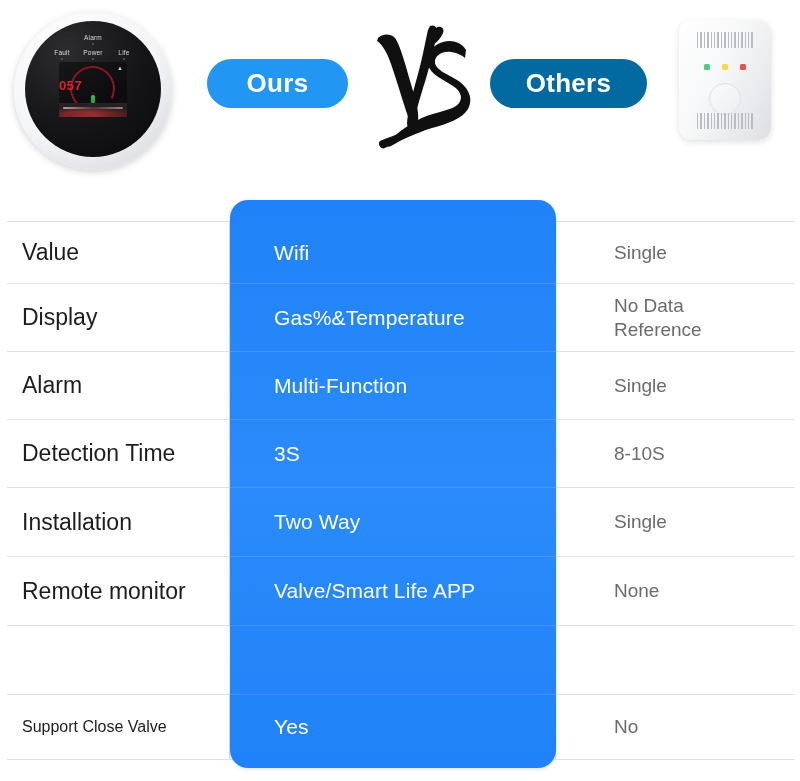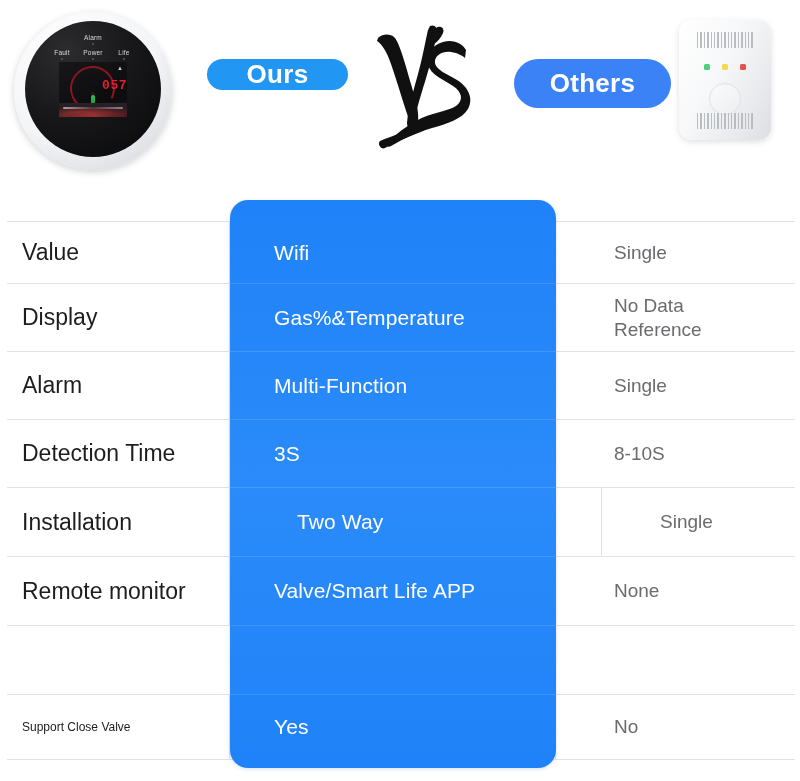--- a/index.html
+++ b/index.html
@@ -75,26 +75,26 @@
     width: 45px; height: 45px;
     border-radius: 50%;
     border: 2.2px solid #8c1620;
     border-bottom-color: transparent;
     transform: rotate(-18deg);
   }
   .scr-value {
     position: absolute;
     left: 0; top: 16px;
     width: 68px;
-    text-align: right;
+    text-align: left;
     color: #e2202c;
     font-size: 13px;
     font-weight: 700;
     letter-spacing: .5px;
-    font-family: Liberation Mono, monospace;
+    font-family: Liberation Sans, sans-serif;
   }
   .scr-unit {
     position: absolute;
     left: 0; top: 29px;
     width: 68px;
     text-align: center;
     color: #9b1b22;
     font-size: 4px;
   }
   .scr-temp {
@@ -177,27 +177,27 @@
     align-items: center;
     justify-content: center;
     border-radius: 999px;
     color: #ffffff;
     font-size: 26px;
     font-weight: 700;
     letter-spacing: .3px;
   }
   #pill-ours {
     left: 207px; top: 59px;
-    width: 141px; height: 31px;
+    width: 141px; height: 49px;
     background: #2196f3;
   }
   #pill-others {
-    left: 514px; top: 59px;
+    left: 490px; top: 59px;
     width: 157px; height: 49px;
-    background: #3b82f6;
+    background: #0369a1;
   }
 
   
   #vs-mark {
     position: absolute;
     left: 374px; top: 24px;
     width: 100px; height: 125px;
   }
 
   
@@ -222,21 +222,21 @@
     flex: 0 0 223px;
     padding-left: 15px;
     padding-right: 6px;
     color: #1d1d1f;
     font-size: 23px;
     border-right: 1px solid #e2e2e2;
     height: 100%;
     display: flex;
     align-items: center;
   }
-  .cell-feature.small { font-size: 12px; }
+  .cell-feature.small { font-size: 16px; }
 
   .cell-ours {
     flex: 0 0 326px;
     width: 326px;
     padding-left: 44px;
     color: #ffffff;
     font-size: 21px;
     font-weight: 400;
     letter-spacing: .1px;
     z-index: 3;
@@ -380,21 +380,21 @@
       <div class="cell-ours">Multi-Function</div>
       <div class="cell-others">Single</div>
     </div>
 
     <div class="trow" style="height:68px;">
       <div class="cell-feature">Detection Time</div>
       <div class="cell-ours">3S</div>
       <div class="cell-others">8-10S</div>
     </div>
 
-    <div class="trow" style="height:69px;gap:23px;">
+    <div class="trow" style="height:69px;">
       <div class="cell-feature">Installation</div>
       <div class="cell-ours">Two Way</div>
       <div class="cell-others">Single</div>
     </div>
 
     <div class="trow" style="height:69px;">
       <div class="cell-feature">Remote monitor</div>
       <div class="cell-ours">Valve/Smart Life APP</div>
       <div class="cell-others">None</div>
     </div>

